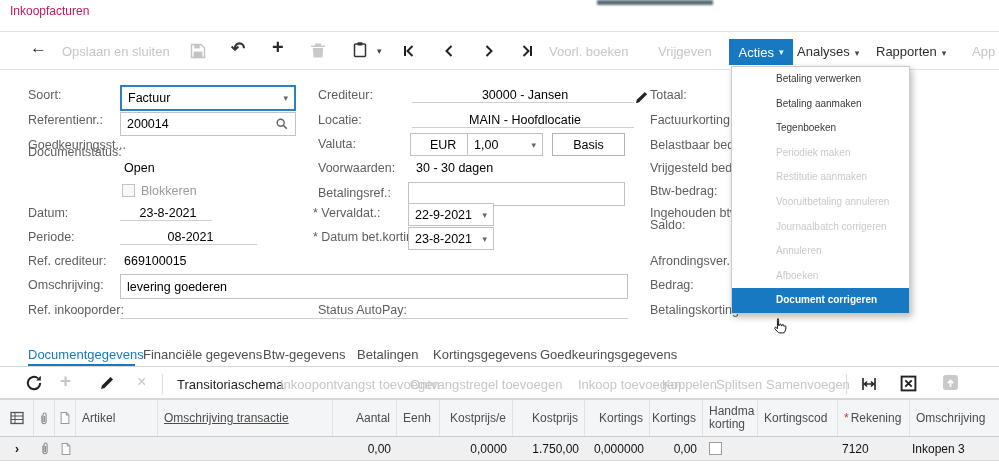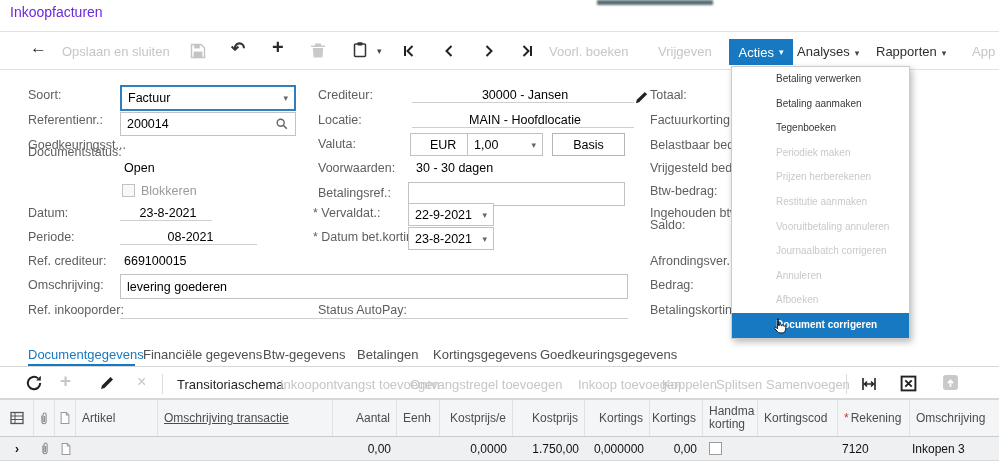--- a/index.html
+++ b/index.html
@@ -1,20 +1,20 @@
 <!DOCTYPE html>
 <html><head>
 <meta charset="utf-8">
 <style>
   html,body{margin:0;padding:0;background:#fff;}
   #app{position:relative;width:999px;height:473px;overflow:hidden;background:#fff;
        font-family:"Liberation Sans",sans-serif;font-size:12.5px;color:#222;}
   .abs{position:absolute;}
   .hline{position:absolute;left:0;width:999px;height:1px;background:#e2e2e2;}
-  .title{position:absolute;left:10px;top:4px;font-size:14px;color:#6d28d9;}
+  .title{position:absolute;left:10px;top:4px;font-size:12px;color:#be185d;}
   .tbtxt{position:absolute;top:44px;font-size:13px;color:#2f2f2f;white-space:nowrap;}
   .tbtxt.dis{color:#c6c6c6;}
   .tbicon{position:absolute;top:42px;}
   .caret{font-size:9px;color:#444;margin-left:5px;}
   .actbtn{position:absolute;left:729px;top:39px;width:64px;height:26px;background:#1779c2;
           color:#fff;font-size:13px;display:flex;align-items:center;justify-content:center;}
   .actbtn .caret{color:#fff;}
   .menu{position:absolute;left:731px;top:66px;width:177px;background:#fff;z-index:50;
         border:1px solid #cccccc;box-shadow:2px 3px 7px rgba(0,0,0,.28);}
   .mi{height:24.6px;line-height:24.6px;padding-left:44px;font-size:10px;color:#383838;white-space:nowrap;overflow:hidden;}
@@ -328,21 +328,20 @@
     <div class="rc" style="width:80px;"></div>
     <div class="rc" style="width:72px;padding-left:4px;">7120</div>
     <div class="rc" style="width:89px;padding-left:2px;">Inkopen 3</div>
   </div>
 
   <div class="menu">
     <div class="mi">Betaling verwerken</div>
     <div class="mi">Betaling aanmaken</div>
     <div class="mi">Tegenboeken</div>
     <div class="mi dis">Periodiek maken</div>
-    <div class="mi dis">Prijzen herberekenen</div>
     <div class="mi dis">Restitutie aanmaken</div>
     <div class="mi dis">Vooruitbetaling annuleren</div>
     <div class="mi dis">Journaalbatch corrigeren</div>
     <div class="mi dis">Annuleren</div>
     <div class="mi dis">Afboeken</div>
     <div class="mi hov">Document corrigeren</div>
   </div>
 
   <span class="abs" style="left:770px;top:317px;z-index:60;">
     <svg width="20" height="20" viewBox="0 0 24 24">

